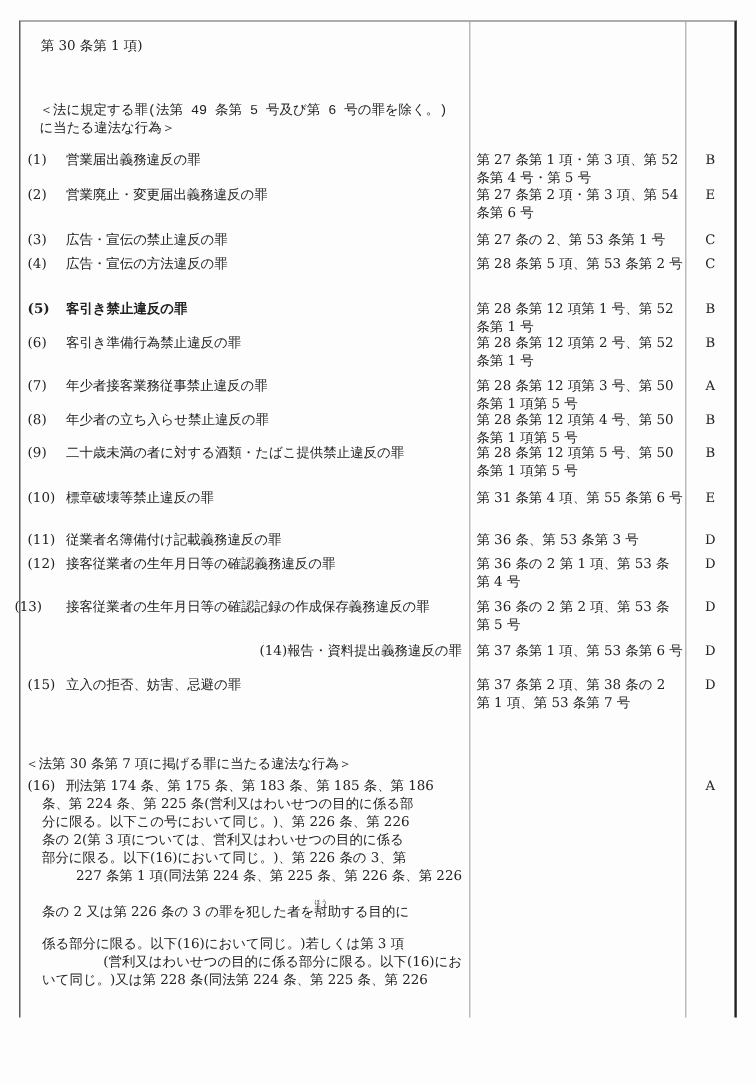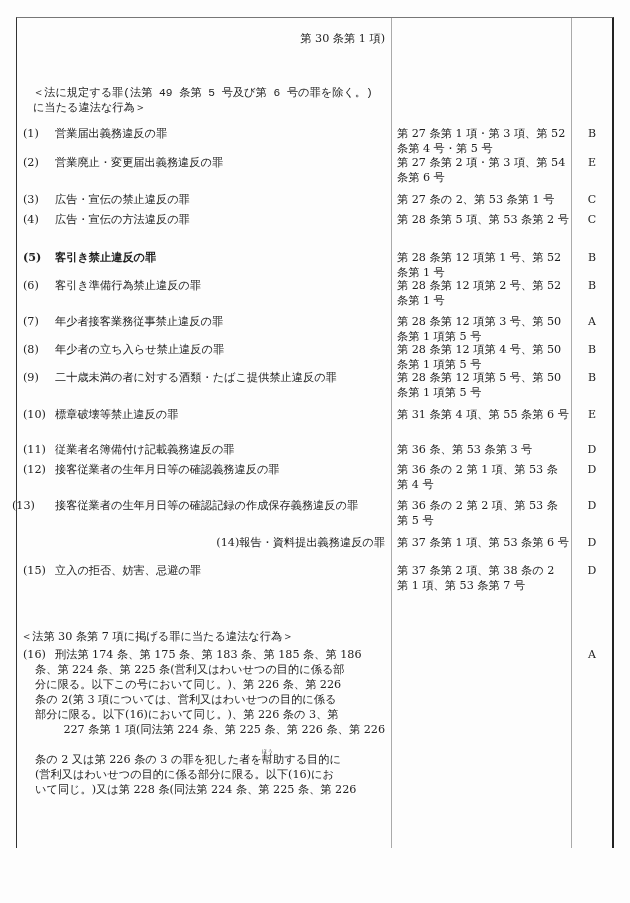--- a/index.html
+++ b/index.html
@@ -20,21 +20,21 @@
 </style>
 </head>
 <body>
 
 <div class="page">
   <div class="col-div a"></div>
   <div class="col-div b"></div>
 
   <div class="row" style="top:13px;">
     <div class="c1">
-      <div style="padding-left:11px;text-align:right;">第 30 条第 1 項)</div>
+      <div style="padding-left:11px;">第 30 条第 1 項)</div>
     </div>
   </div>
 
   <div class="row" style="top:68px;">
     <div class="c1" style="left:16px;font-family:Liberation Mono, monospace;">
       <div>＜法に規定する罪(法第 49 条第 5 号及び第 6 号の罪を除く。)</div>
       <div>に当たる違法な行為＞</div>
     </div>
   </div>
 
@@ -122,18 +122,19 @@
 
   <div class="row" style="top:629px; line-height:15px;">
     <div class="c1">
       <div><span class="num">(16)</span><span>刑法第 174 条、第 175 条、第 183 条、第 185 条、第 186</span></div>
       <div style="padding-left:12px;">条、第 224 条、第 225 条(営利又はわいせつの目的に係る部</div>
       <div style="padding-left:12px;">分に限る。以下この号において同じ。)、第 226 条、第 226</div>
       <div style="padding-left:12px;">条の 2(第 3 項については、営利又はわいせつの目的に係る</div>
       <div style="padding-left:12px;">部分に限る。以下(16)において同じ。)、第 226 条の 3、第</div>
       <div style="padding-left:12px;text-align:right;">227 条第 1 項(同法第 224 条、第 225 条、第 226 条、第 226</div>
       <div style="padding-left:12px; margin-top:12px;"><span>条の 2 又は第 226 条の 3 の罪を犯した者を</span><ruby><span>幇</span><rt>ほう</rt></ruby><span>助する目的に</span></div>
-      <div style="padding-left:12px;">(営利又はわいせつの目的に係る部分に限る。以下(16)にお</div>
+      <div style="padding-left:12px; margin-top:12px;">係る部分に限る。以下(16)において同じ。)若しくは第 3 項</div>
+      <div style="padding-left:12px;text-align:right;">(営利又はわいせつの目的に係る部分に限る。以下(16)にお</div>
       <div style="padding-left:12px;">いて同じ。)又は第 228 条(同法第 224 条、第 225 条、第 226</div>
     </div>
     <div class="c3">A</div>
   </div>
 </div>
 
 </body></html>

